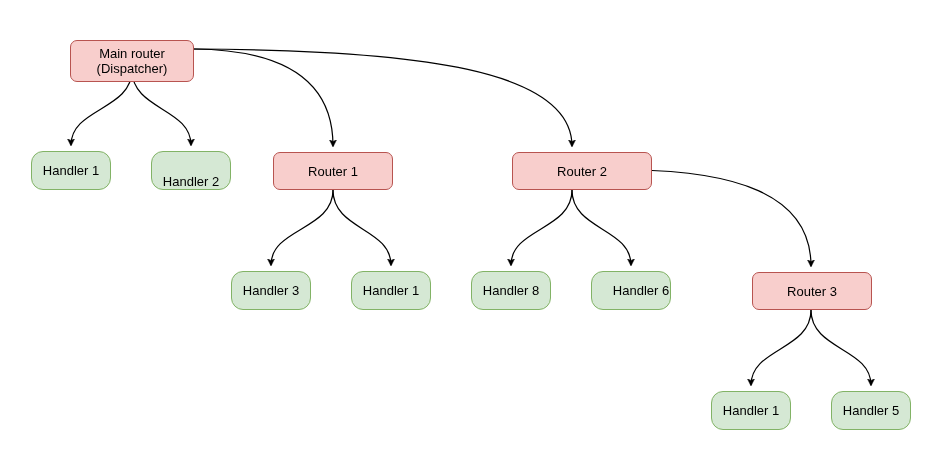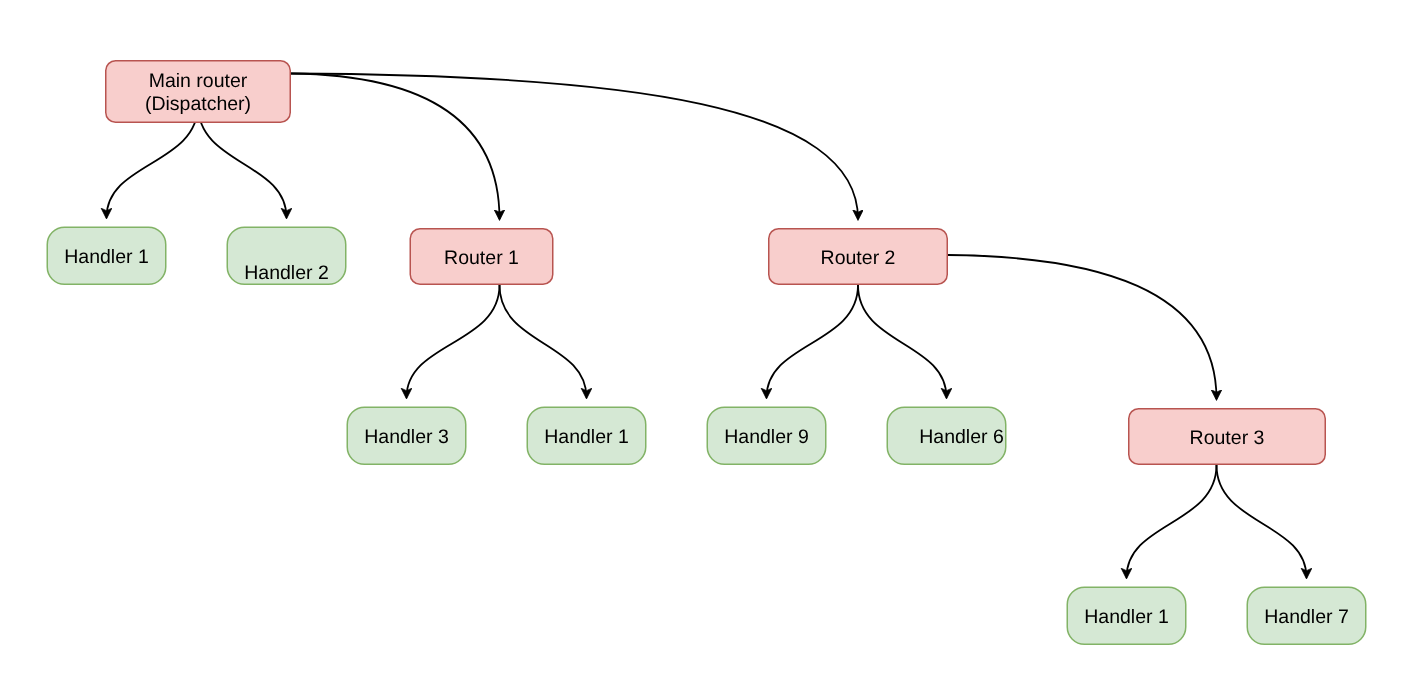--- a/index.html
+++ b/index.html
@@ -81,24 +81,24 @@
         <path d="M 811 310 C 811 350 751 348 751 385" stroke="#000000" fill="none" stroke-width="1.2" marker-end="url(#arrowhead)"></path>
         <path d="M 811 310 C 811 350 871 348 871 385" stroke="#000000" fill="none" stroke-width="1.2" marker-end="url(#arrowhead)"></path>
       </g>
   </svg>
 
   <div id="node-group">
       <div class="node node-router" style="left: 70px; top: 28px; width: 124px; height: 42px; margin-top: 12px;"><span class="node-label">Main router
 (Dispatcher)</span></div>
       <div class="node node-handler" style="left: 31px; top: 151px; width: 80px; height: 39px;"><span class="node-label">Handler 1</span></div>
       <div class="node node-handler" style="left: 151px; top: 151px; width: 80px; height: 39px; align-items: flex-end;"><span class="node-label">Handler 2</span></div>
-      <div class="node node-router" style="left: 273px; top: 152px; width: 96px; height: 38px;"><span class="node-label">Router 1</span></div>
-      <div class="node node-router" style="left: 512px; top: 152px; width: 120px; height: 38px;"><span class="node-label">Router 2</span></div>
+      <div class="node node-router" style="left: 273px; top: 152px; width: 120px; height: 38px;"><span class="node-label">Router 1</span></div>
+      <div class="node node-router" style="left: 512px; top: 152px; width: 140px; height: 38px;"><span class="node-label">Router 2</span></div>
       <div class="node node-handler" style="left: 231px; top: 271px; width: 80px; height: 39px; text-align: center;"><span class="node-label">Handler 3</span></div>
       <div class="node node-handler" style="left: 351px; top: 271px; width: 80px; height: 39px;"><span class="node-label">Handler 1</span></div>
-      <div class="node node-handler" style="left: 471px; top: 271px; width: 80px; height: 39px;"><span class="node-label">Handler 9</span></div>
+      <div class="node node-handler" style="left: 471px; top: 271px; width: 80px; height: 39px;"><span class="node-label">Handler 8</span></div>
       <div class="node node-handler" style="left: 591px; top: 271px; width: 80px; height: 39px; padding-left: 20px;"><span class="node-label">Handler 6</span></div>
-      <div class="node node-router" style="left: 752px; top: 272px; width: 132px; height: 38px;"><span class="node-label">Router 3</span></div>
+      <div class="node node-router" style="left: 752px; top: 272px; width: 120px; height: 38px;"><span class="node-label">Router 3</span></div>
       <div class="node node-handler" style="left: 711px; top: 391px; width: 80px; height: 39px;"><span class="node-label">Handler 1</span></div>
-      <div class="node node-handler" style="left: 831px; top: 391px; width: 80px; height: 39px;"><span class="node-label">Handler 7</span></div>
+      <div class="node node-handler" style="left: 831px; top: 391px; width: 80px; height: 39px;"><span class="node-label">Handler 5</span></div>
     </div>
 
 </div>
 
 </body></html>

